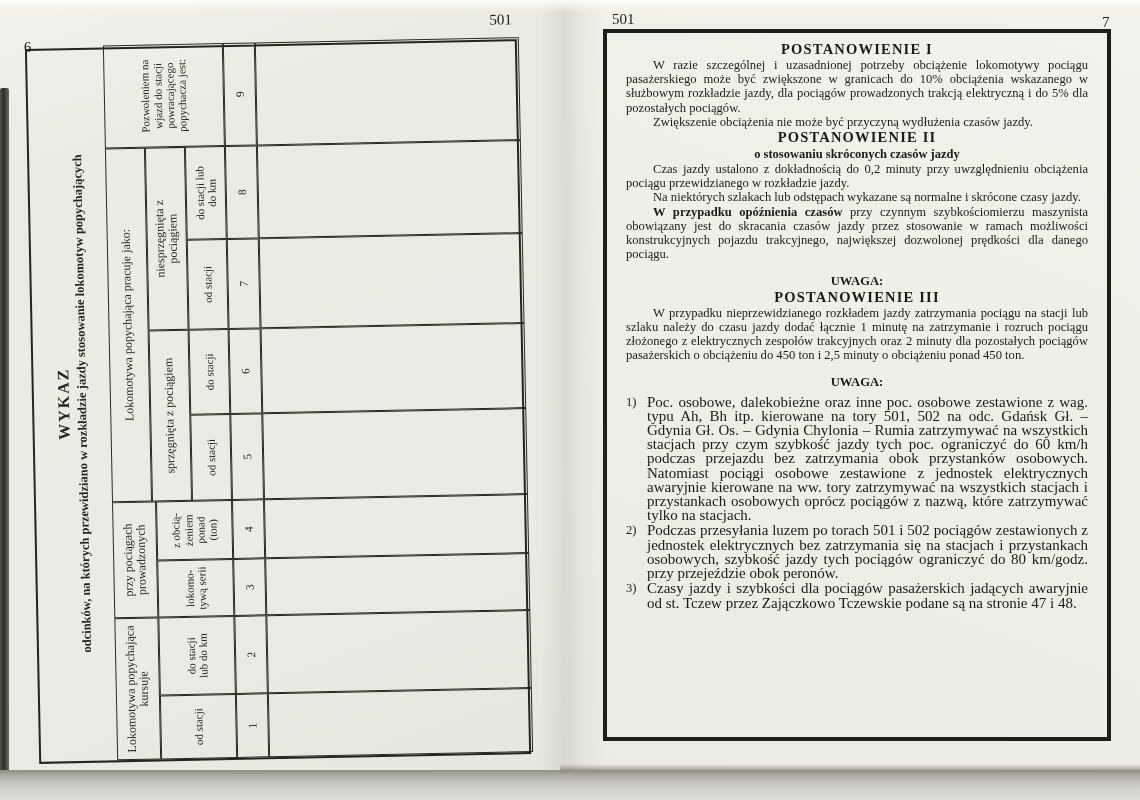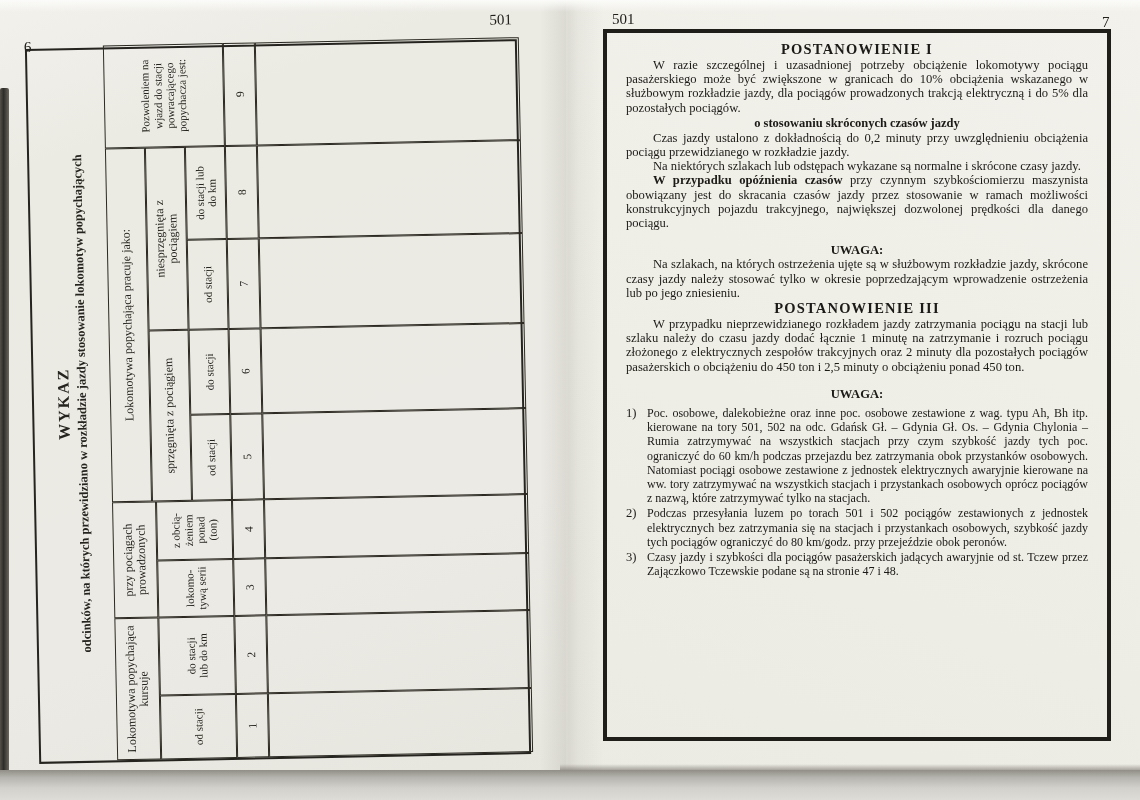--- a/index.html
+++ b/index.html
@@ -97,21 +97,21 @@
   }
   .frame .uwaga-label { font-weight: bold; font-size: 12.6px; margin-top: 13px; text-indent: 0; text-align: center; }
   .mt-title1 { margin-top: 12px; }
   .mt-par    { margin-top: 10px; }
   .mt-sec    { margin-top: 33px; }
   .mt-sec2   { margin-top: 30px; }
   .mt-small  { margin-top: 5px; }
   .list { margin-top: 5px; }
   .list-item { display: flex; margin-top: 1px; }
   .list-item .n { width: 21px; flex: 0 0 21px; font-size: 12.6px; line-height: 14.2px; }
-  .list-item .t { flex: 1; font-size: 12px; line-height: 14.2px; text-align: justify; }
+  .list-item .t { flex: 1; font-size: 15px; line-height: 14.2px; text-align: justify; }
 </style>
 </head>
 <body>
 
 <div class="book">
 
   <div class="page page-left">
     <div class="left-tilt">
 
       <div class="pgnum" style="left:31px; top:34px;">6</div>
@@ -167,28 +167,29 @@
 
   <div class="page page-right">
 
     <div class="pgnum" style="left:46px; top:11px;">501</div>
     <div class="pgnum" style="left:536px; top:14px;">7</div>
 
     <div class="frame">
 
       <h3 class="sec-title mt-title1">POSTANOWIENIE I</h3>
       <p class="mt-par">W razie szczególnej i uzasadnionej potrzeby obciążenie lokomotywy pociągu pasażerskiego może być zwiększone w granicach do 10% obciążenia wskazanego w służbowym rozkładzie jazdy, dla pociągów prowadzonych trakcją elektryczną i do 5% dla pozostałych pociągów.</p>
-
+      <p>Zwiększenie obciążenia nie może być przyczyną wydłużenia czasów jazdy.</p>
+
+      <h3 class="sec-title mt-sec">POSTANOWIENIE II</h3>
       <div class="sec-subtitle">o stosowaniu skróconych czasów jazdy</div>
       <p class="mt-par">Czas jazdy ustalono z dokładnością do 0,2 minuty przy uwzględnieniu obciążenia pociągu przewidzianego w rozkładzie jazdy.</p>
       <p>Na niektórych szlakach lub odstępach wykazane są normalne i skrócone czasy jazdy.</p>
       <p><b>W przypadku opóźnienia czasów</b><span> przy czynnym szybkościomierzu maszynista obowiązany jest do skracania czasów jazdy przez stosowanie w ramach możliwości konstrukcyjnych pojazdu trakcyjnego, największej dozwolonej prędkości dla danego pociągu.</span></p>
 
       <p class="uwaga-label">UWAGA:</p>
-      <p class="mt-small">Na szlakach, na których ostrzeżenia ujęte są w służbowym rozkładzie jazdy, skrócone czasy jazdy należy stosować tylko w okresie poprzedzającym wprowadzenie ostrzeżenia lub po jego zniesieniu.</p>
 
       <h3 class="sec-title mt-sec2">POSTANOWIENIE III</h3>
       <p class="mt-par">W przypadku nieprzewidzianego rozkładem jazdy zatrzymania pociągu na stacji lub szlaku należy do czasu jazdy dodać łącznie 1 minutę na zatrzymanie i rozruch pociągu złożonego z elektrycznych zespołów trakcyjnych oraz 2 minuty dla pozostałych pociągów pasażerskich o obciążeniu do 450 ton i 2,5 minuty o obciążeniu ponad 450 ton.</p>
 
       <p class="uwaga-label">UWAGA:</p>
       <div class="list">
         <div class="list-item">
           <span class="n">1)</span>
           <span class="t">Poc. osobowe, dalekobieżne oraz inne poc. osobowe zestawione z wag. typu Ah, Bh itp. kierowane na tory 501, 502 na odc. Gdańsk Gł. – Gdynia Gł. Os. – Gdynia Chylonia – Rumia zatrzymywać na wszystkich stacjach przy czym szybkość jazdy tych poc. ograniczyć do 60 km/h podczas przejazdu bez zatrzymania obok przystanków osobowych. Natomiast pociągi osobowe zestawione z jednostek elektrycznych awaryjnie kierowane na ww. tory zatrzymywać na wszystkich stacjach i przystankach osobowych oprócz pociągów z nazwą, które zatrzymywać tylko na stacjach.</span>
         </div>

